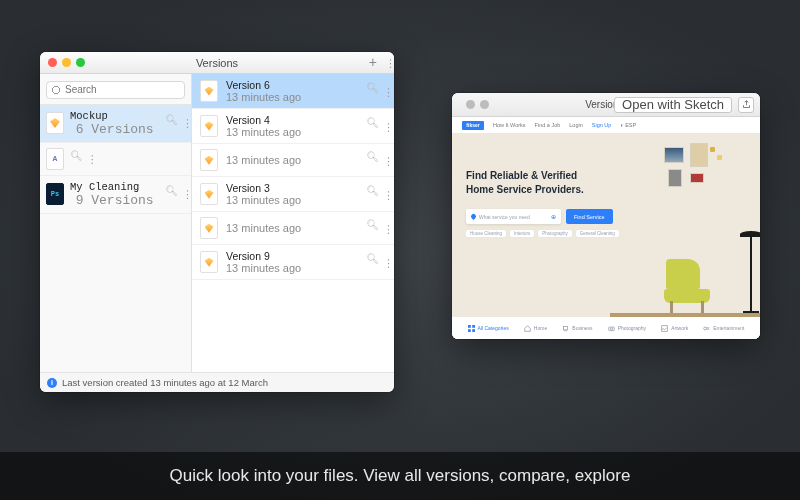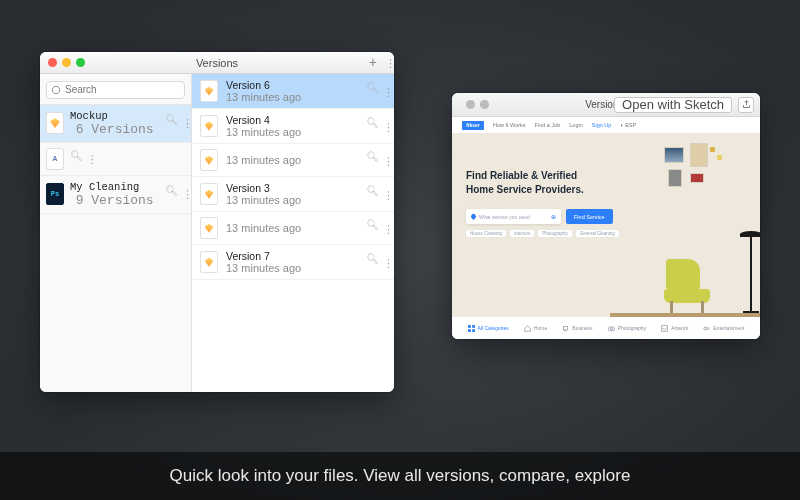--- a/index.html
+++ b/index.html
@@ -245,30 +245,34 @@
     <div class="ver-sub">13 minutes ago</div>
             </div>
     <div class="item-tools">
               <span class="mag">🔍︎</span>
               <span class="dots"></span>
             </div>
           </div>
           <div class="ver-item">
             <div class="ver-icon"></div>
     <div class="ver-meta">
-              <div class="ver-name">Version 7</div>
+              <div class="ver-name">Version 9</div>
     <div class="ver-sub">13 minutes ago</div>
             </div>
     <div class="item-tools">
               <span class="mag">🔍︎</span>
               <span class="dots"></span>
             </div>
           </div>
         </div>
     </div>
+  </div>
+  <div class="statusbar">
+    <div class="info-dot">i</div>
+    <span>Last version created 13 minutes ago at 12 March</span>
   </div>
 </div>
 
 <div class="win-preview">
   <div class="pv-titlebar">
     <div class="traffic">
       <div class="tl grey"></div>
       <div class="tl grey"></div>
     </div>
     <div class="title">Version 3</div>

